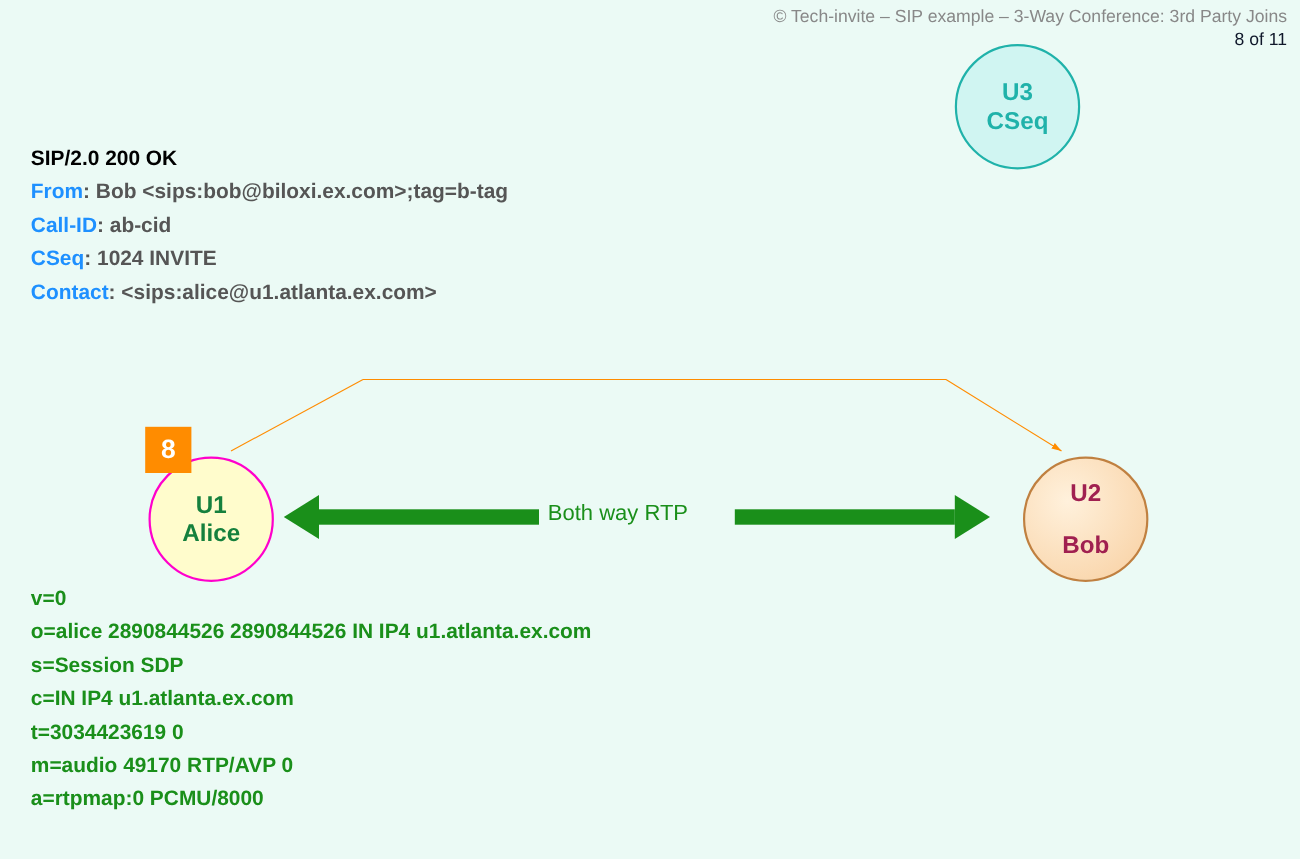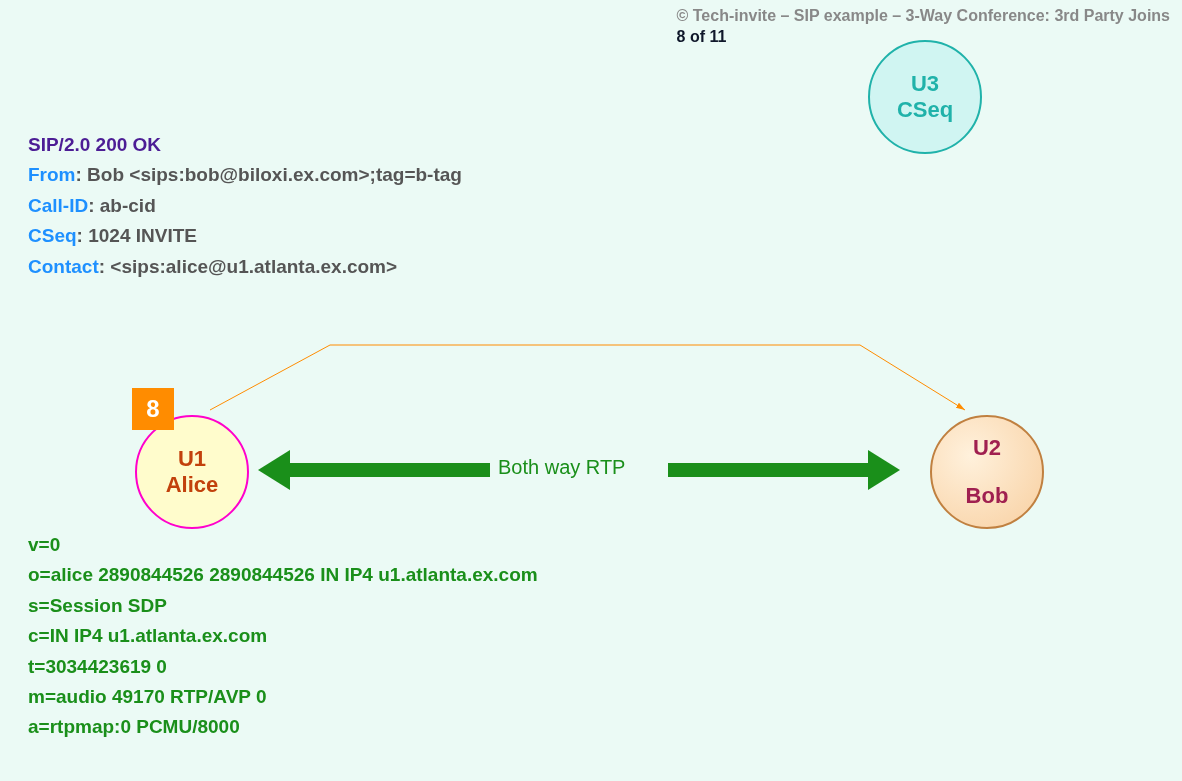--- a/index.html
+++ b/index.html
@@ -9,38 +9,38 @@
       height: 781px;
       background: #ebfaf5;
       font-family: Arial, Helvetica, sans-serif;
       position: relative;
       overflow: hidden;
     }
     .header-copy {
       position: absolute;
       top: 6px;
       right: 12px;
-      text-align: left;
+      text-align: right;
       color: #888888;
       font-size: 16px;
-      font-weight: bold;
+      font-weight: normal;
       line-height: 1.3;
     }
     .header-copy .page {
       color: #0f172a;
     }
     .sip-block {
       position: absolute;
       left: 28px;
       top: 130px;
       font-size: 19px;
       font-weight: bold;
       line-height: 1.6;
     }
-    .sip-status { color: #4c1d95; }
+    .sip-status { color: #000000; }
     .hdr-name { color: #1e90ff; text-align: right; }
     .hdr-val  { color: #555555; }
     .sdp-block {
       position: absolute;
       left: 28px;
       top: 530px;
       font-size: 19px;
       font-weight: bold;
       line-height: 1.6;
       color: #1a8f1a;
@@ -57,21 +57,21 @@
       line-height: 1.2;
       text-align: center;
     }
     .node-alice {
       left: 135px;
       top: 415px;
       width: 110px;
       height: 110px;
       background: #fffccc;
       border: 2px solid #ff00cc;
-      color: #c2410c;
+      color: #15803d;
     }
     .node-bob {
       left: 930px;
       top: 415px;
       width: 110px;
       height: 110px;
       background: #fde0b8;
       border: 2px solid #c08040;
       color: #a02050;
       background: radial-gradient(circle at 35% 35%, #fff1dc, #f8cfa0);

